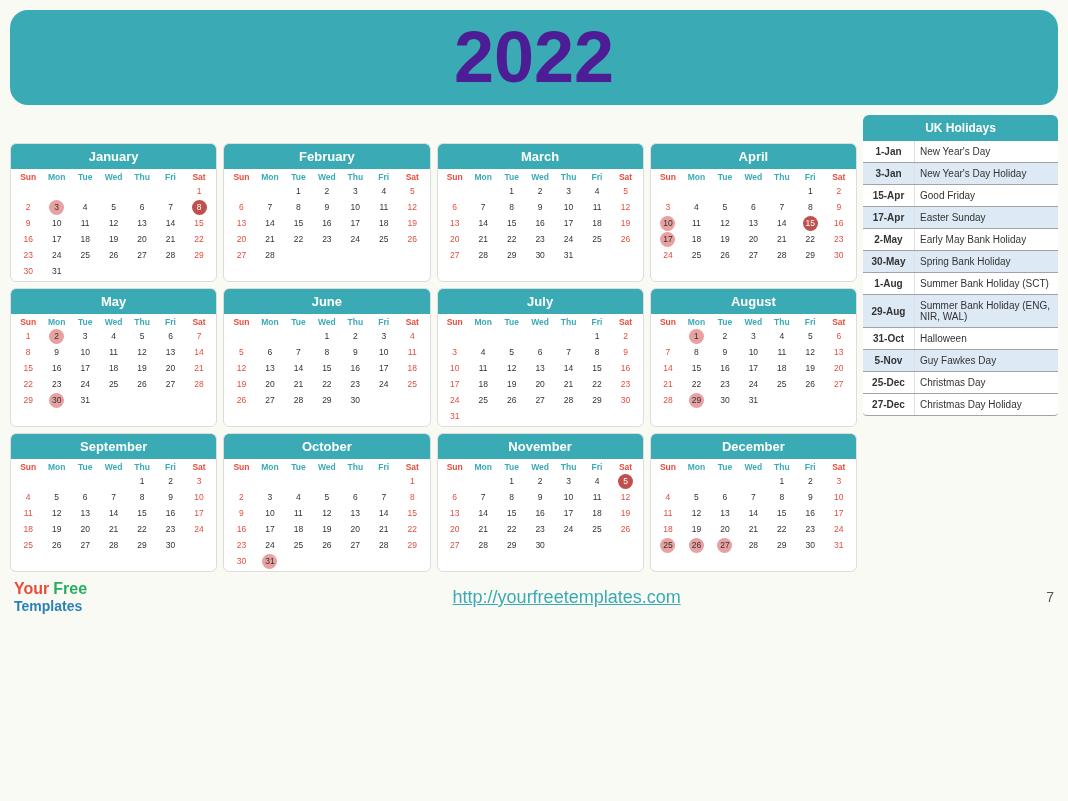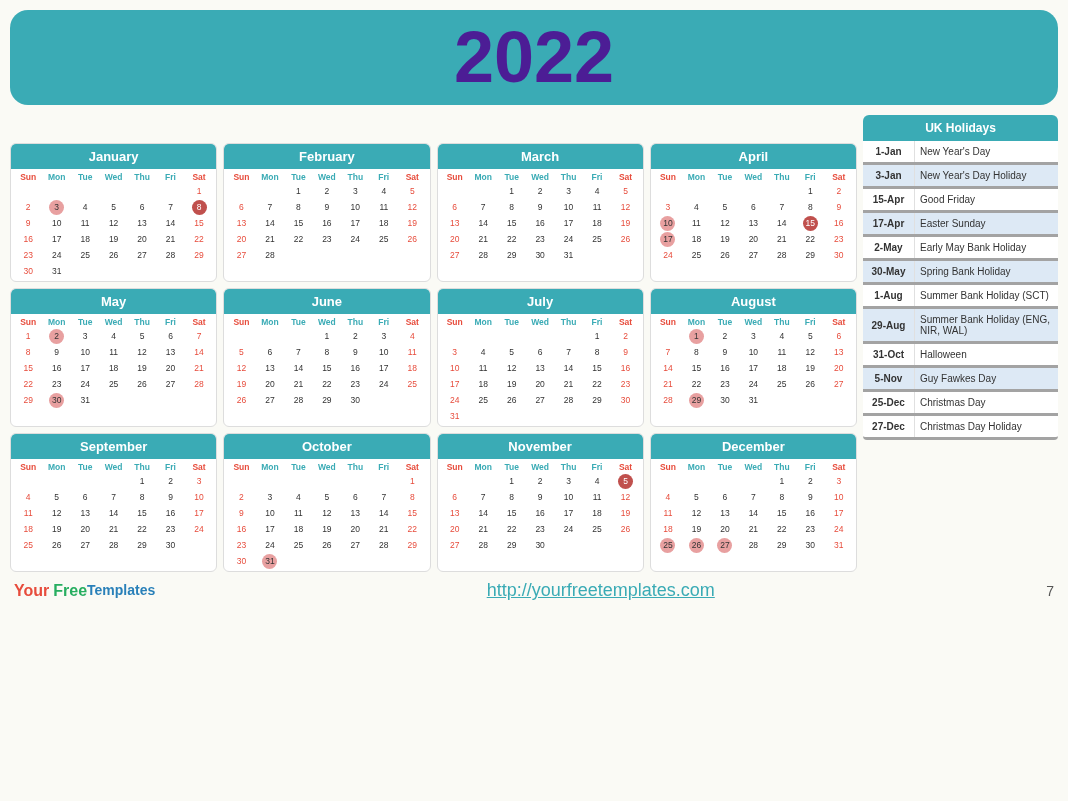--- a/index.html
+++ b/index.html
@@ -110,21 +110,21 @@
       color: white;
       font-weight: bold;
       font-size: 12px;
       text-align: center;
       padding: 6px 4px;
       border-radius: 6px 6px 0 0;
     }
 
     .holiday-row {
       display: flex;
-      border-bottom: 3px solid #a3a3a3;
+      border-bottom: 1px solid #a3a3a3;
       background: white;
     }
     .holiday-row:last-child { border-radius: 0 0 4px 4px; }
     .holiday-row.alt { background: #dde9f5; }
 
     .holiday-date {
       width: 52px;
       font-size: 10px;
       font-weight: bold;
       color: #333;
@@ -149,20 +149,21 @@
     .footer {
       display: flex;
       justify-content: space-between;
       align-items: center;
       margin-top: 8px;
       padding: 0 4px;
     }
 
     .logo-area {
       display: flex;
+      flex-direction: column;
       align-items: flex-start;
     }
 
     .logo-text-your {
       font-size: 16px;
       font-weight: bold;
       color: #e74c3c;
     }
     .logo-text-free {
       font-size: 16px;

